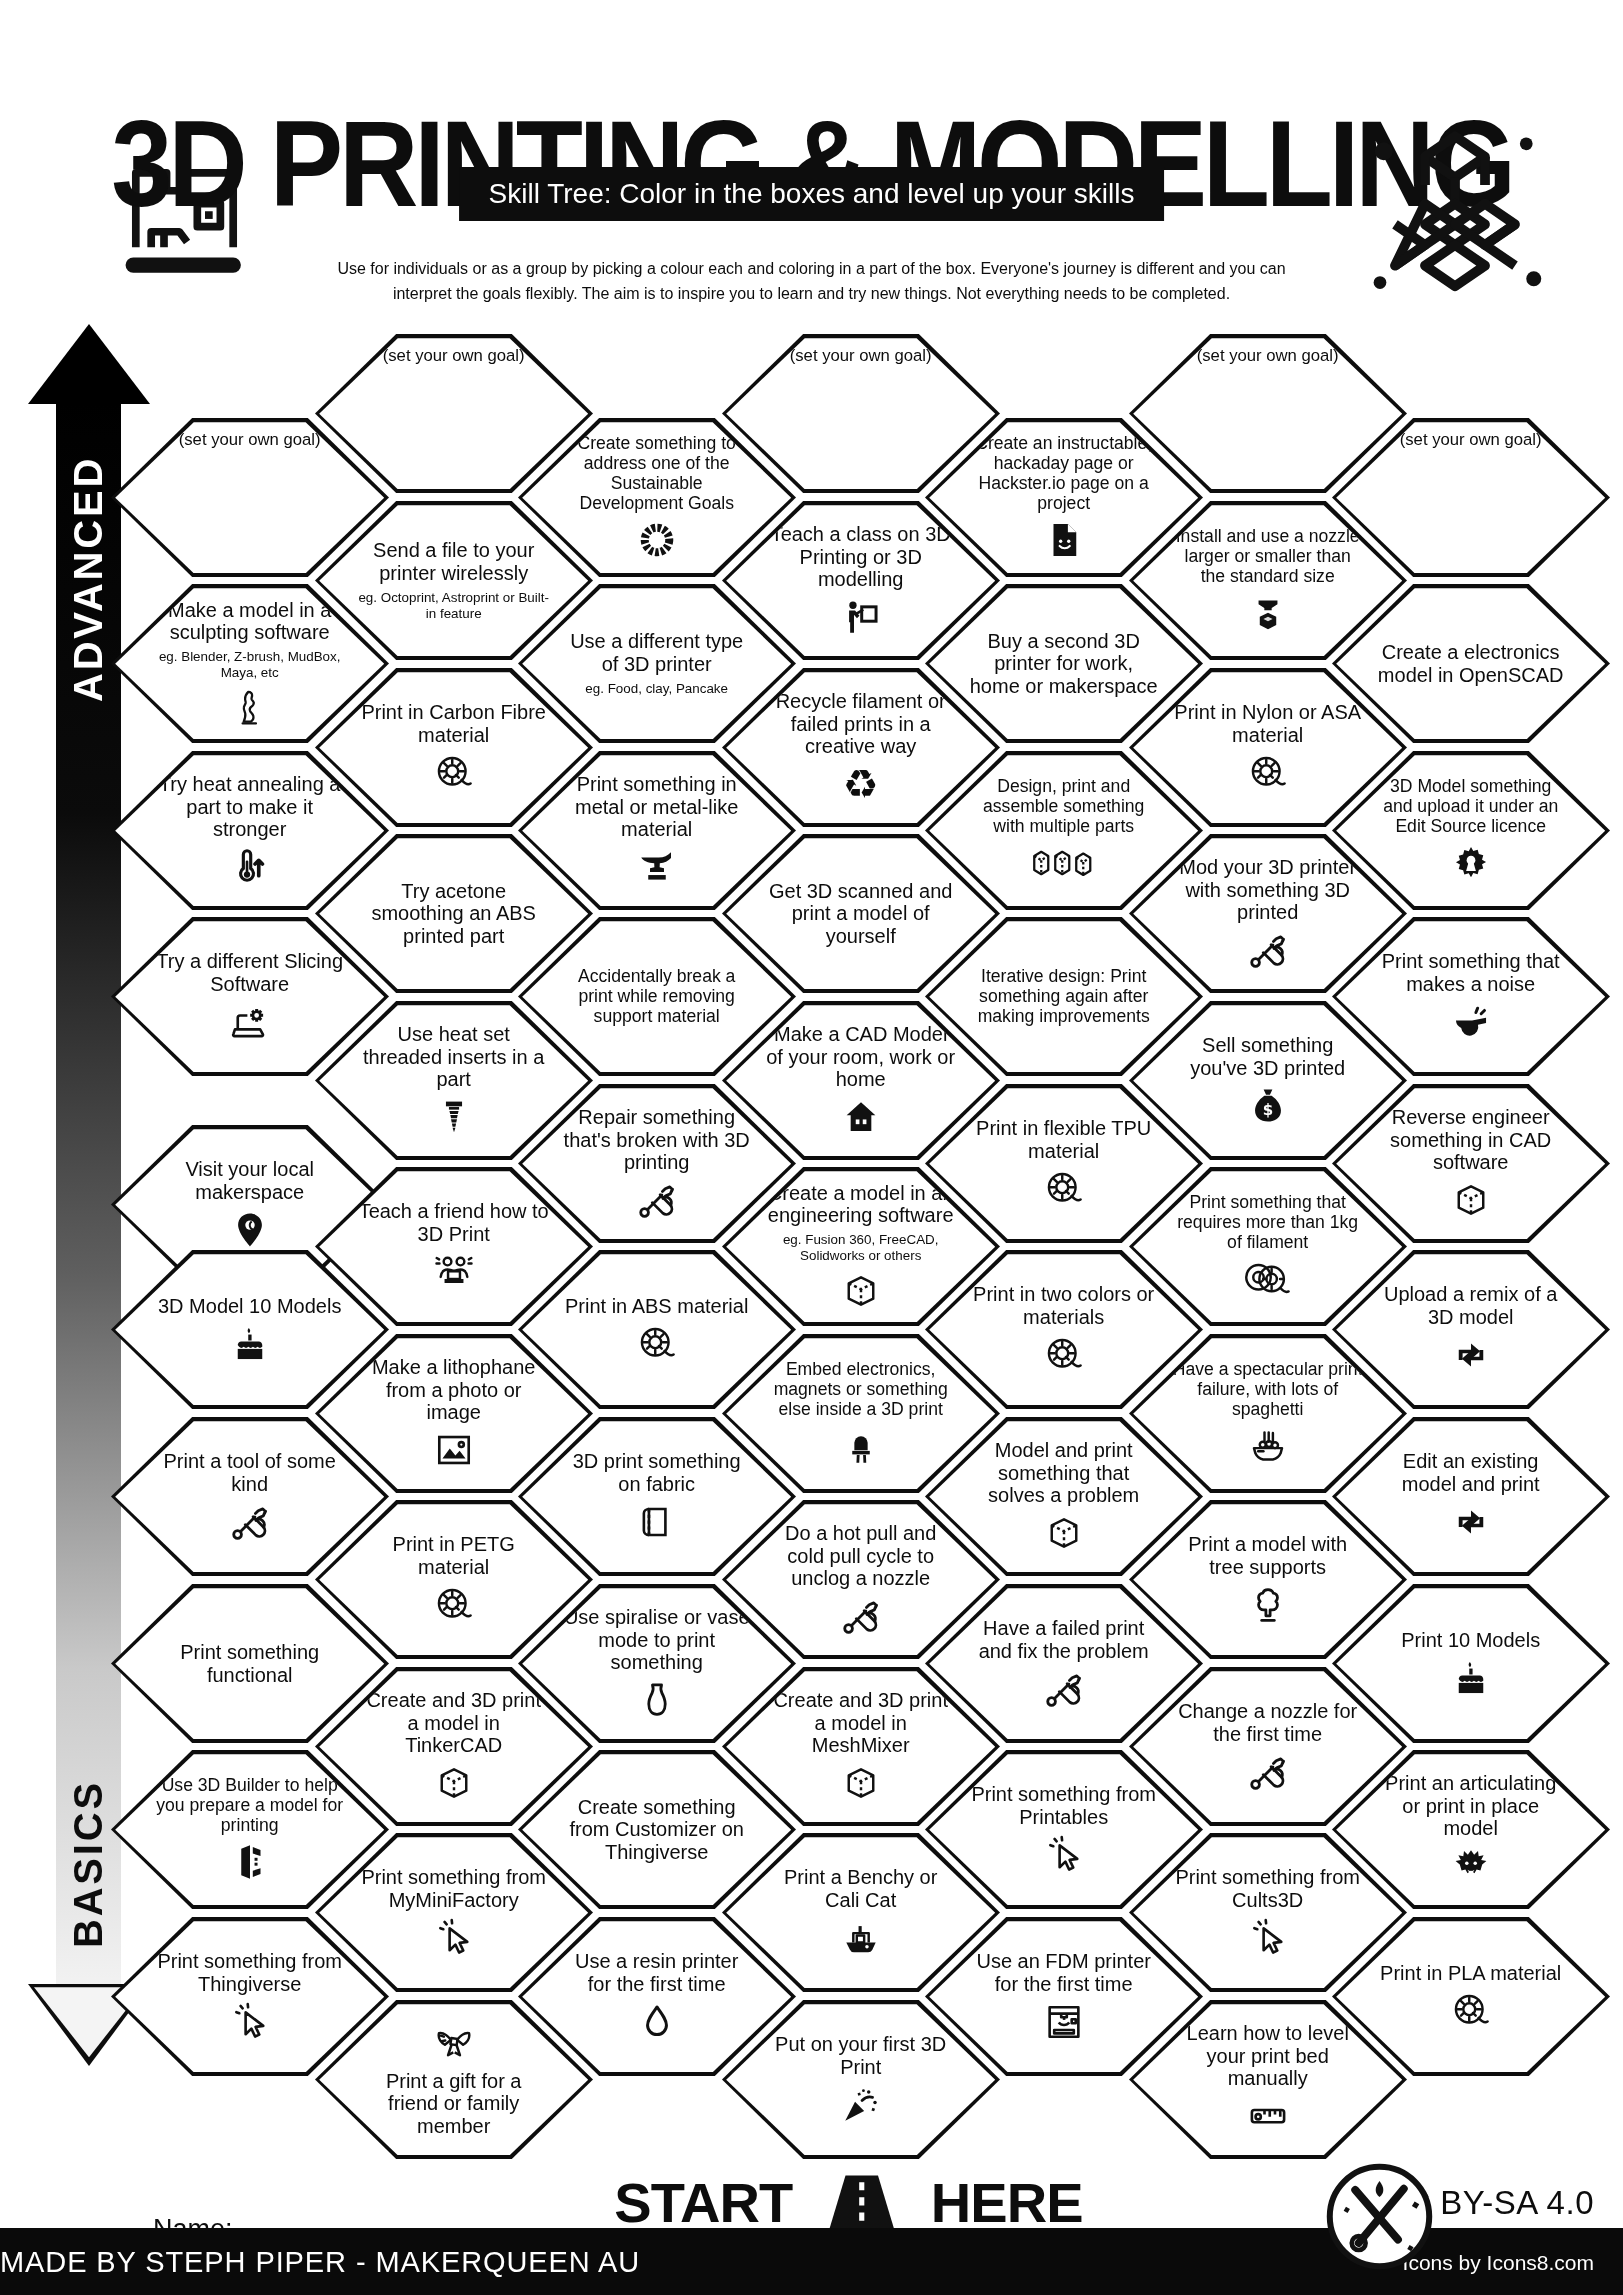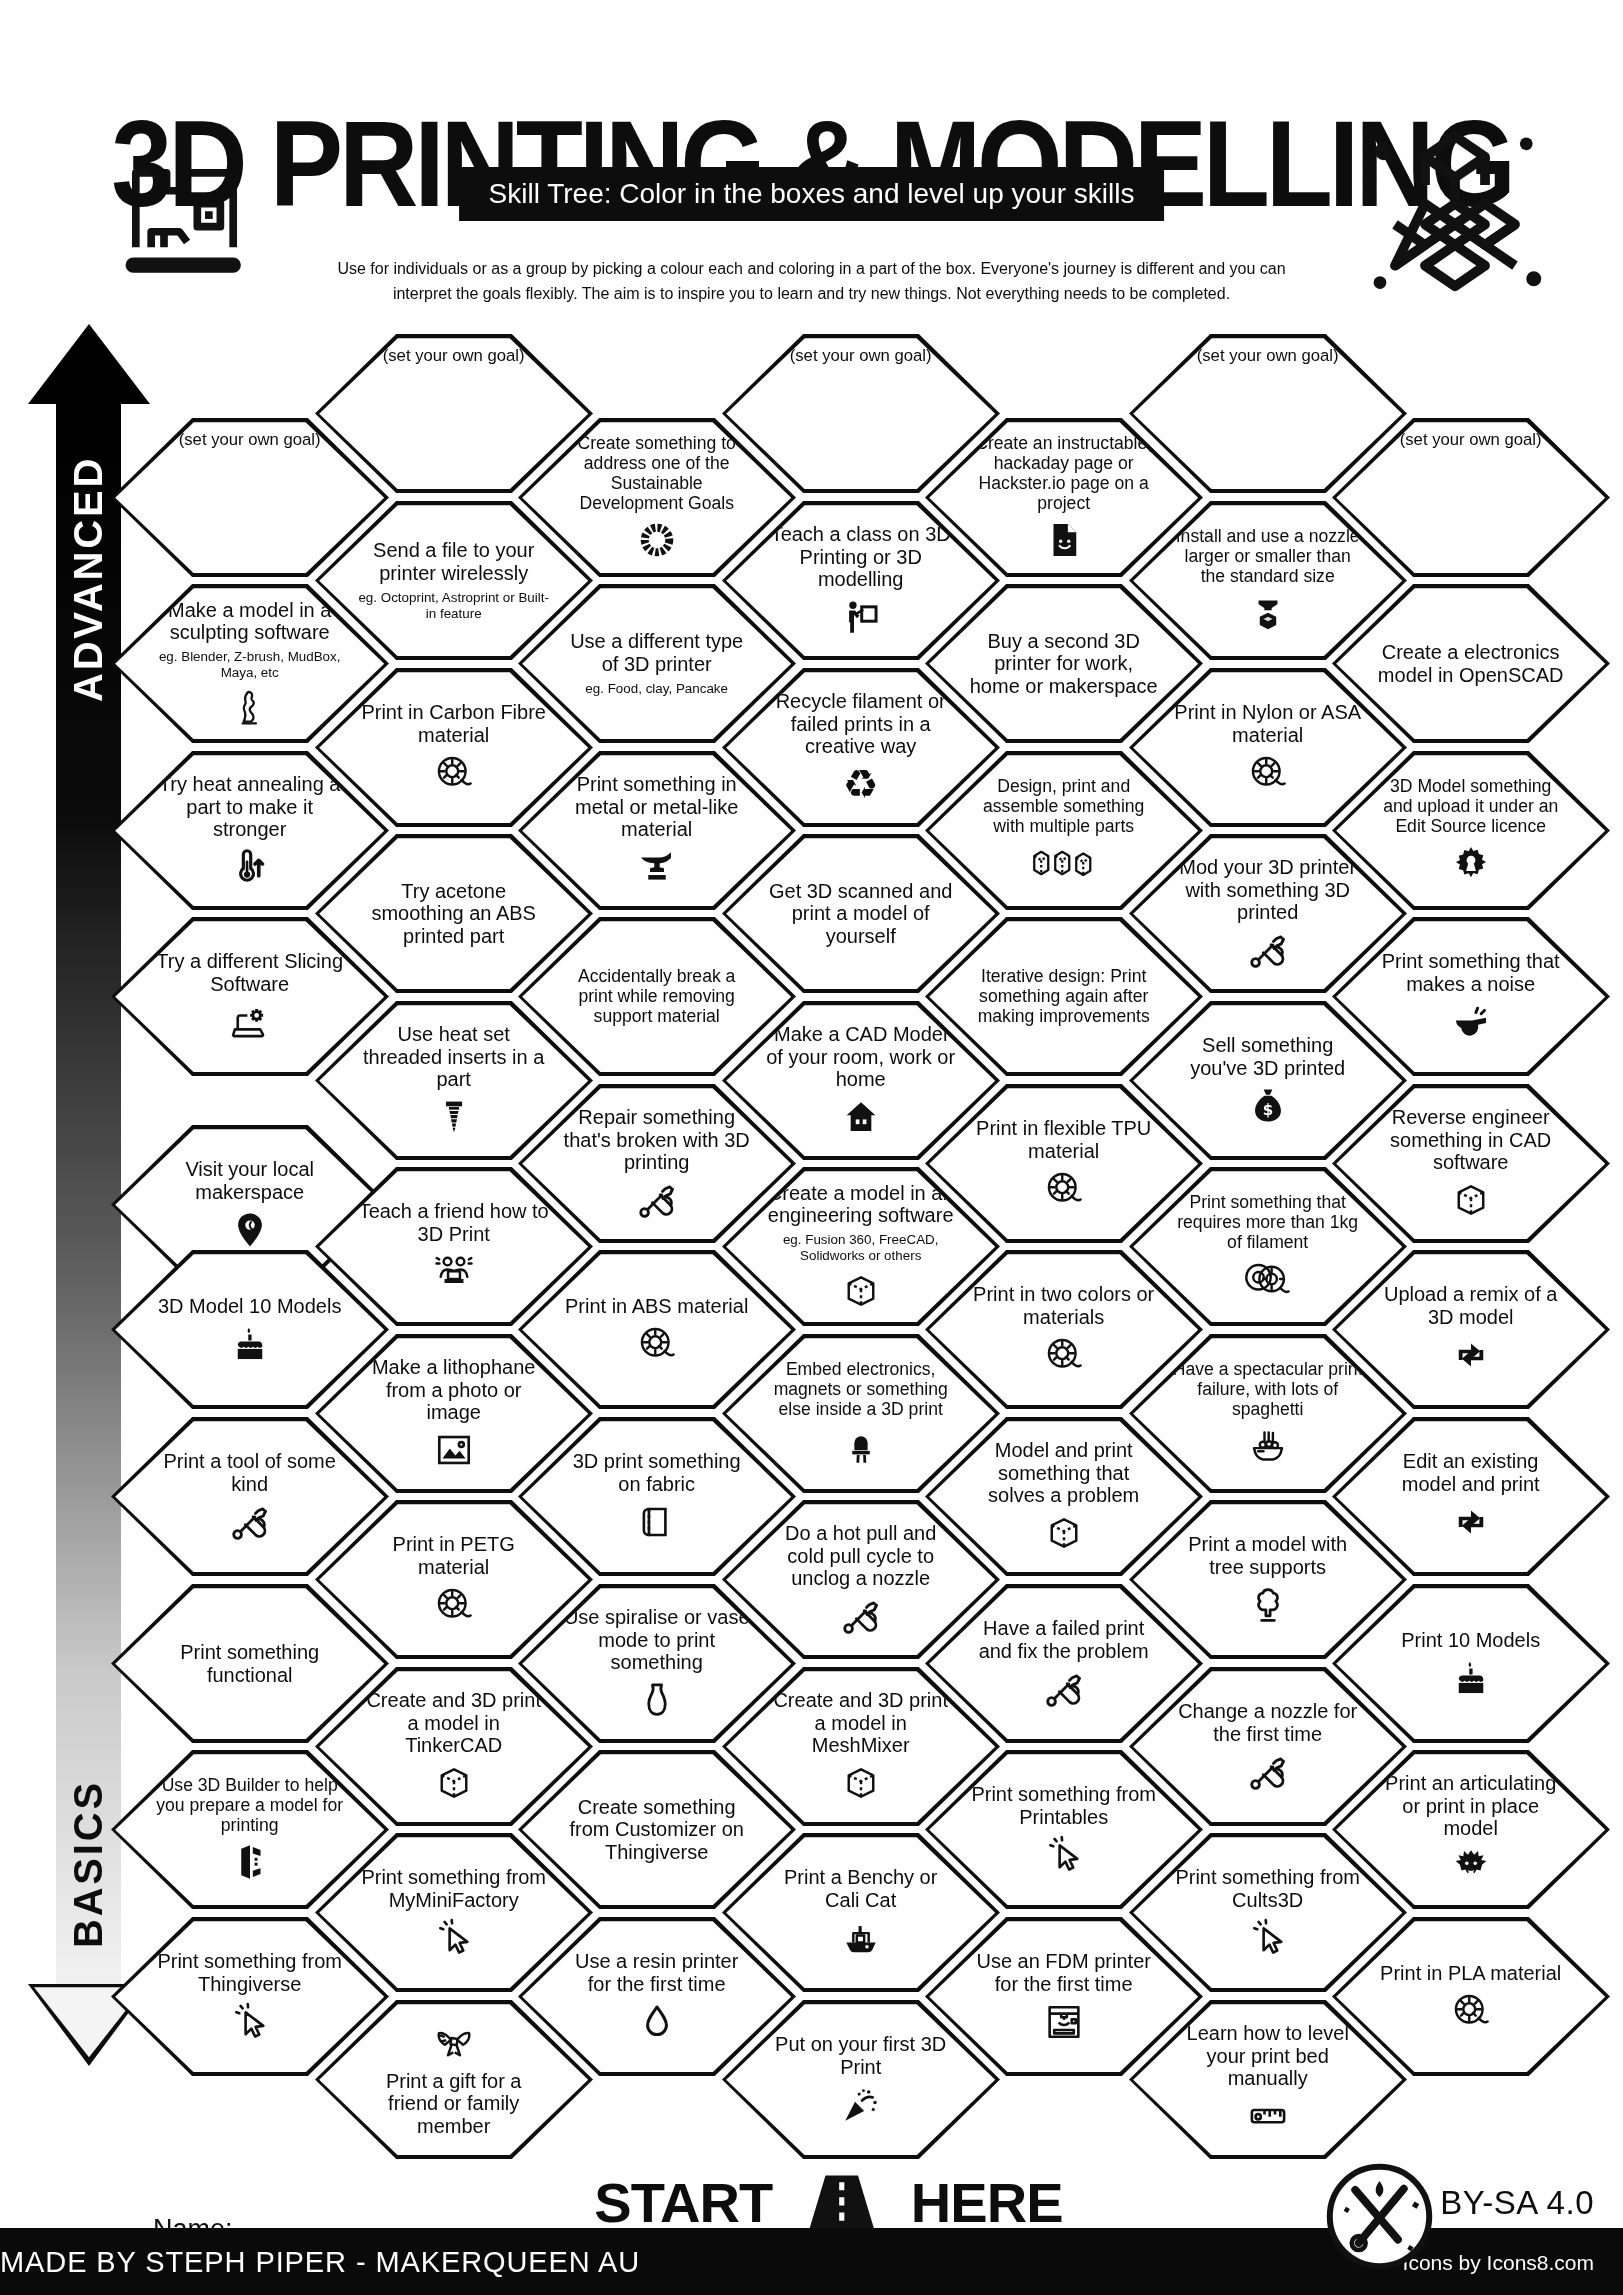--- a/index.html
+++ b/index.html
@@ -37,21 +37,21 @@
        align-items:center;justify-content:center;gap:5.6px;text-align:center;}
   .hex.goal .cnt{height:100%;justify-content:flex-start;padding-top:9.3px;}
   .lbl{font-size:20px;line-height:1.13;max-width:213px;}
   .lbl.s2{font-size:17.6px;}
   .hex.goal .lbl{font-size:16.7px;}
   .sub{font-size:13.4px;line-height:1.18;max-width:199px;}
   .icn{height:42px;display:flex;align-items:center;justify-content:center;}
   .icn svg{height:42px;width:auto;display:block;}
   .icn .glyph{font-size:40px;line-height:1;font-family:"DejaVu Sans",sans-serif;}
   
-  .start-here{position:absolute;left:560px;top:2170px;width:537px;display:flex;
+  .start-here{position:absolute;left:580px;top:2170px;width:537px;display:flex;
       justify-content:center;gap:20.4px;font-size:56px;font-weight:900;letter-spacing:-0.9px;}
   .road svg{height:65px;width:auto;display:block;}
   
   .name-row{position:absolute;left:153px;top:2210px;font-size:27px;display:flex;align-items:baseline;}
   .name-line{display:inline-block;width:365px;border-bottom:3.7px solid #0d0d0d;margin-left:9.3px;height:25px;}
   .footer-bar{position:absolute;left:0;bottom:0;width:100%;height:67px;background:#0a0a0a;}
   .credit{position:absolute;left:0;width:100%;top:17.6px;color:#ffffff;font-size:29px;letter-spacing:0.9px;}
   .license{position:absolute;right:29px;top:2184px;font-size:33px;letter-spacing:0.5px;}
   .icons-credit{position:absolute;right:29px;top:2251px;font-size:21px;color:#fff;z-index:4;}
   .badge{position:absolute;left:1324px;top:2161px;width:111px;height:111px;z-index:5;}

